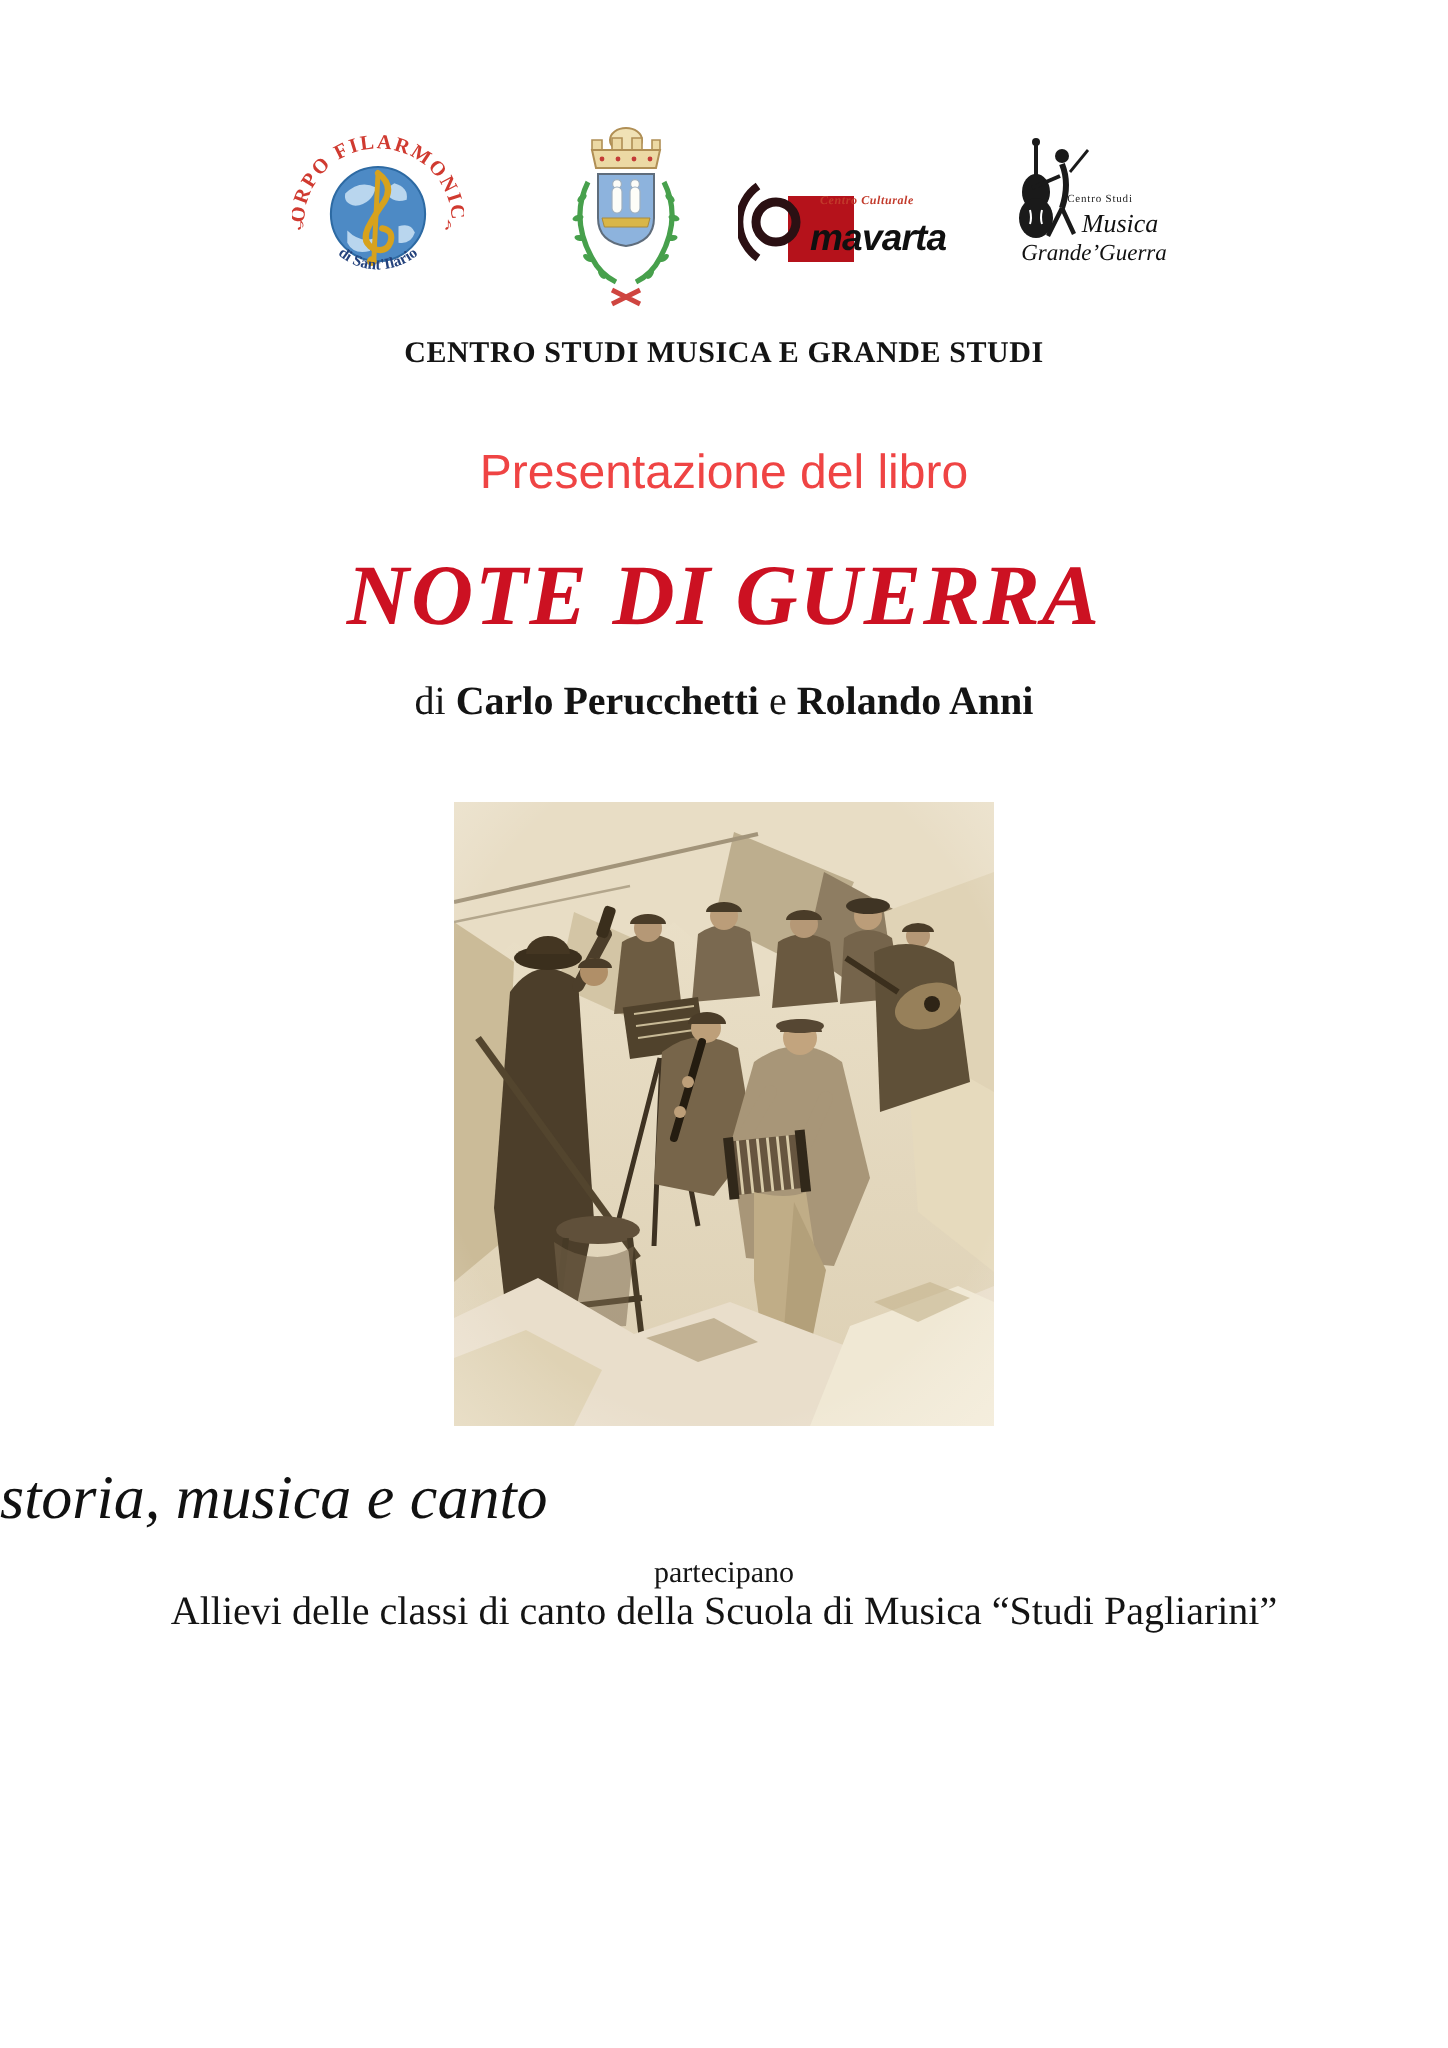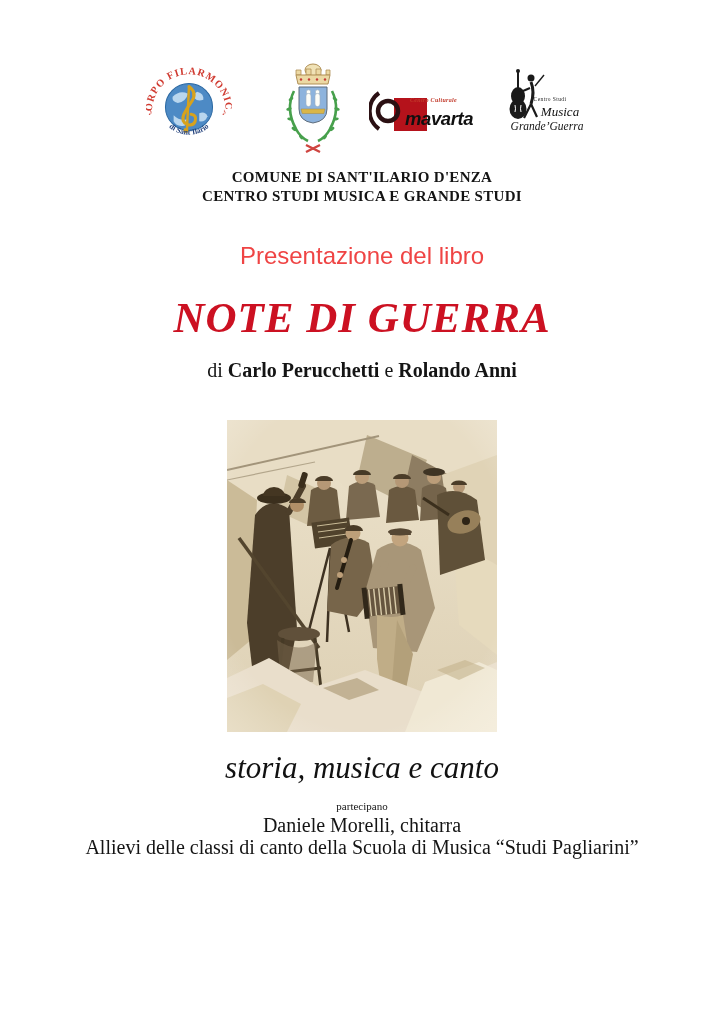--- a/index.html
+++ b/index.html
@@ -14,22 +14,22 @@
   .logo-mavarta{left:369px;top:88px;width:114px;height:46px;}
   .logo-gg{left:504px;top:66px;width:80px;height:80px;}
 
   .org-lines{padding-top:8px;text-align:center;font-weight:bold;font-size:15px;line-height:19px;letter-spacing:.3px;}
   .kicker{margin-top:36px;text-align:center;font-family:"Liberation Sans","DejaVu Sans",sans-serif;font-size:24px;line-height:28px;color:#ef4444;}
   .title{margin:24px 0 0;text-align:center;font-size:43px;line-height:48px;font-weight:bold;font-style:italic;color:#cc1122;letter-spacing:1px;}
   .byline{margin-top:16px;text-align:center;font-size:20px;line-height:24px;}
   .byline .b{font-weight:bold;}
   .photo-wrap{margin-top:38px;text-align:center;line-height:0;}
   .photo{width:270px;height:312px;}
-  .subtitle{margin-top:16px;text-align:center;font-style:italic;font-size:31px;line-height:40px;color:#111;}
-  .part-label{margin-top:10px;text-align:center;font-size:11px;line-height:16px;}
+  .subtitle{margin-top:16px;font-style:italic;font-size:31px;line-height:40px;color:#111;}
+  .part-label{margin-top:10px;text-align:center;font-size:15px;line-height:16px;}
   .part-line{text-align:center;font-size:20px;line-height:22px;}
   .event{margin-top:18px;text-align:center;font-weight:bold;font-size:19.5px;line-height:23px;}
   svg text{font-family:"Liberation Serif","DejaVu Serif",serif;}
   .sans-txt{font-family:"Liberation Sans","DejaVu Sans",sans-serif;}
 </style>
 </head>
 <body>
 
 <div class="page">
 
@@ -114,21 +114,20 @@
         <path d="M27,38 l-7,14 M27,38 l6,13" stroke="#1a1a1a" stroke-width="2.2" fill="none"></path>
         <path d="M31,20 l9,-11" stroke="#1a1a1a" stroke-width="1.4" fill="none"></path>
       </g>
       <text x="46" y="35" text-anchor="middle" font-size="5.5" fill="#222222" letter-spacing="0.4">Centro Studi</text>
       <text x="56" y="50" text-anchor="middle" font-size="13" font-style="italic" fill="#111111">Musica</text>
       <text x="43" y="64" text-anchor="middle" font-size="11.5" font-style="italic" fill="#111111">Grande’Guerra</text>
     </svg>
   </div>
 
   <div class="org-lines">
-    <div>COMUNE DI SANT'ILARIO D'ENZA</div>
     <div>CENTRO STUDI MUSICA E GRANDE STUDI</div>
   </div>
 
   <div class="kicker">Presentazione del libro</div>
   <div class="title">NOTE DI GUERRA</div>
   <div class="byline"><span>di </span><span class="b">Carlo Perucchetti</span><span> e </span><span class="b">Rolando Anni</span></div>
 
   <div class="photo-wrap">
     <svg class="photo" viewBox="0 0 270 312" role="img">
       <defs>
@@ -225,17 +224,16 @@
         <path d="M96,268 l34,-10 22,12 -30,10 z" fill="#b1a07c" opacity="0.7"></path>
         <path d="M210,250 l28,-10 20,8 -26,12 z" fill="#c3b28c" opacity="0.6"></path>
       </g>
       <rect width="270" height="312" fill="url(#vig)"></rect>
     </svg>
   </div>
 
   <div class="subtitle">storia, musica e canto</div>
 
   <div class="part-label">partecipano</div>
-  <div class="part-line">Daniele Morelli, chitarra</div>
   <div class="part-line">Allievi delle classi di canto della Scuola di Musica “Studi Pagliarini”</div>
 
 
 </div>
 
 </body></html>

